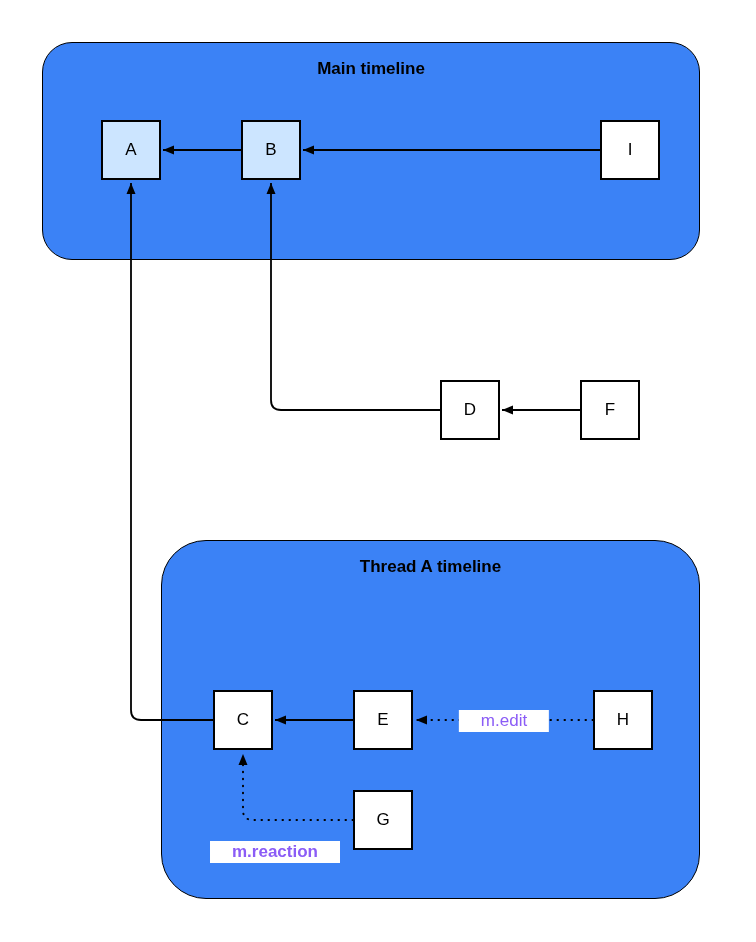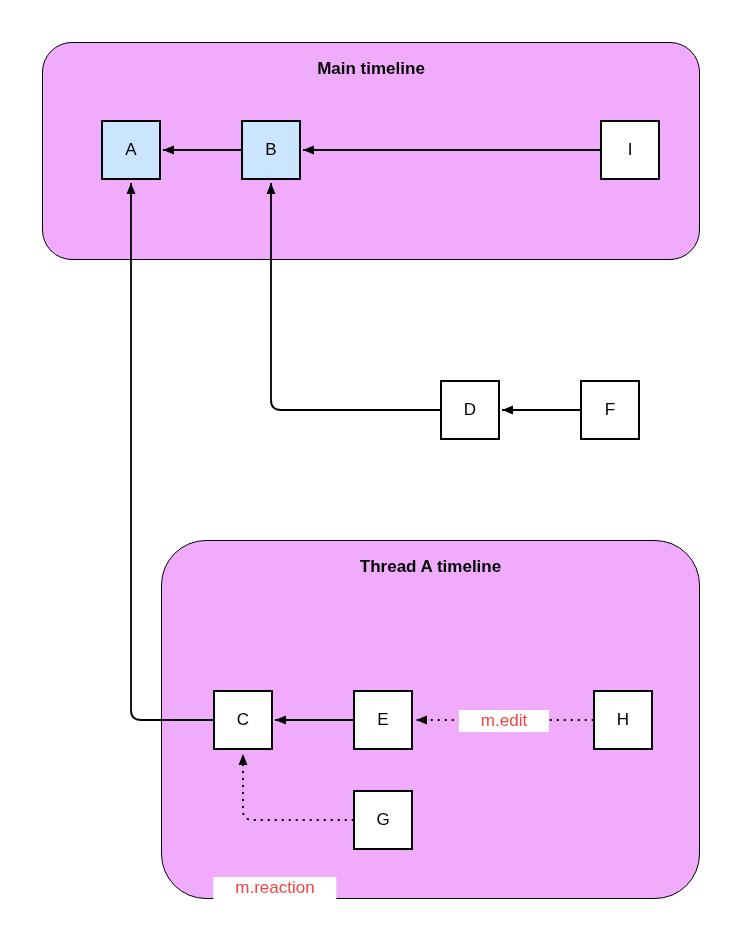--- a/index.html
+++ b/index.html
@@ -6,21 +6,21 @@
   .canvas {
     position: relative;
     width: 756px;
     height: 942px;
     background: #ffffff;
     font-family: "Liberation Sans", sans-serif;
     overflow: hidden;
   }
   .group {
     position: absolute;
-    background: #f0abfc;
+    background: #3b82f6;
     border: 1.5px solid #000000;
     box-sizing: border-box;
   }
   .group-main    { left: 42px;  top: 42px;  width: 658px; height: 218px; border-radius: 30px; }
   .group-threadb { left: 380px; top: 300px; width: 320px; height: 220px; border-radius: 40px; }
   .group-threada { left: 161px; top: 540px; width: 539px; height: 359px; border-radius: 45px; }
   .group-title {
     position: absolute;
     left: 0; right: 0;
     top: 16px;
@@ -46,21 +46,21 @@
     font-size: 17px;
     color: #000000;
   }
   .node.blue { background: #cce5ff; }
   .edge-label {
     position: absolute;
     transform: translate(-50%, -50%);
     background: #ffffff;
     padding: 1px 22px;
     font-size: 17px;
-    color: #ef4444;
+    color: #8b5cf6;
     white-space: nowrap;
   }
 </style>
 </head>
 <body>
 
 <div class="canvas">
 
   <div class="group group-main">
     <div class="group-title">Main timeline</div>
@@ -119,15 +119,15 @@
     <span>E</span>
   </div>
   <div class="node" style="left:593px; top:690px;">
     <span>H</span>
   </div>
   <div class="node" style="left:353px; top:790px;">
     <span>G</span>
   </div>
 
   <div class="edge-label" style="left:504px; top:721px;">m.edit</div>
-  <div class="edge-label" style="left:275px; top:888px;">m.reaction</div>
+  <div class="edge-label" style="left:275px; top:852px;font-weight:bold;">m.reaction</div>
 
 </div>
 
 </body></html>

